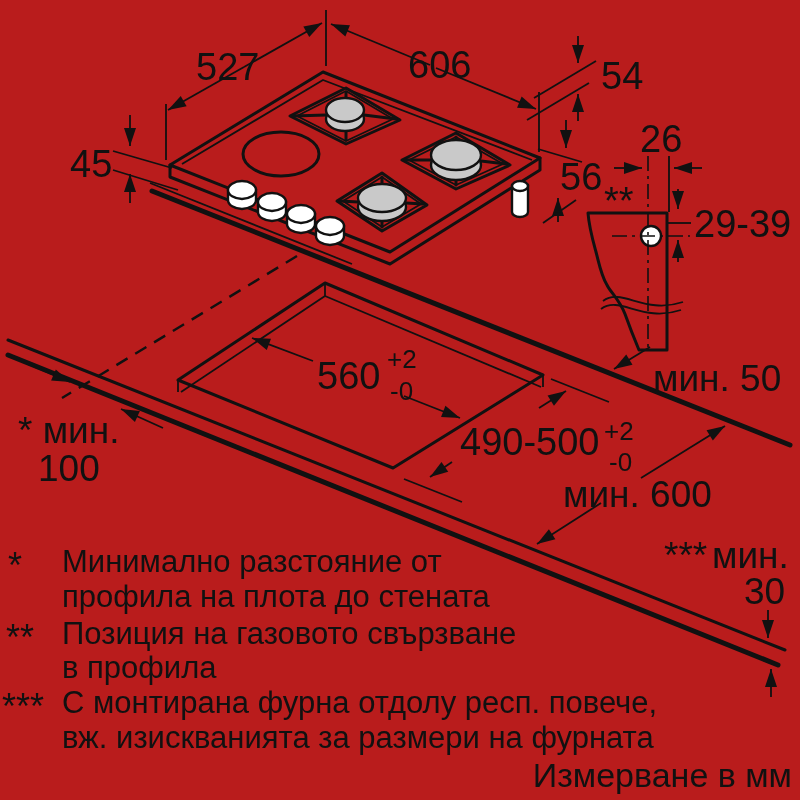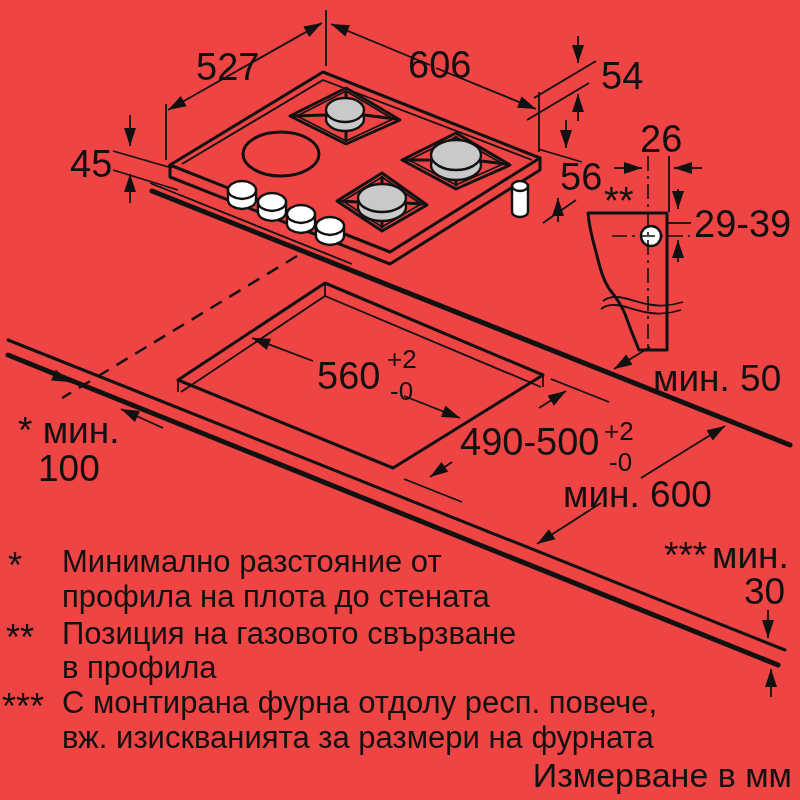--- a/index.html
+++ b/index.html
@@ -1,16 +1,16 @@
 <!DOCTYPE html>
 <html><head>
 <meta charset="utf-8">
 <style>
   html,body{margin:0;padding:0;background:#fff;}
-  .page{width:800px;height:800px;position:relative;background:#ef4444;overflow:hidden;}
+  .page{width:800px;height:800px;position:relative;background:#b91c1c;overflow:hidden;}
   svg{display:block;}
   text{font-family:"Liberation Sans","DejaVu Sans",sans-serif;fill:#111;}
   .dim{font-size:38px;}
   .dim-sm{font-size:26px;}
   .note{font-size:31px;}
   .note-marker{font-size:36px;}
   .units{font-size:34px;}
   .min38{font-size:37px;}
   .outline{stroke:#111;fill:none;stroke-width:3;stroke-linejoin:round;stroke-linecap:round;}
   .outline-thin{stroke:#111;fill:none;stroke-width:1.8;stroke-linejoin:round;}

